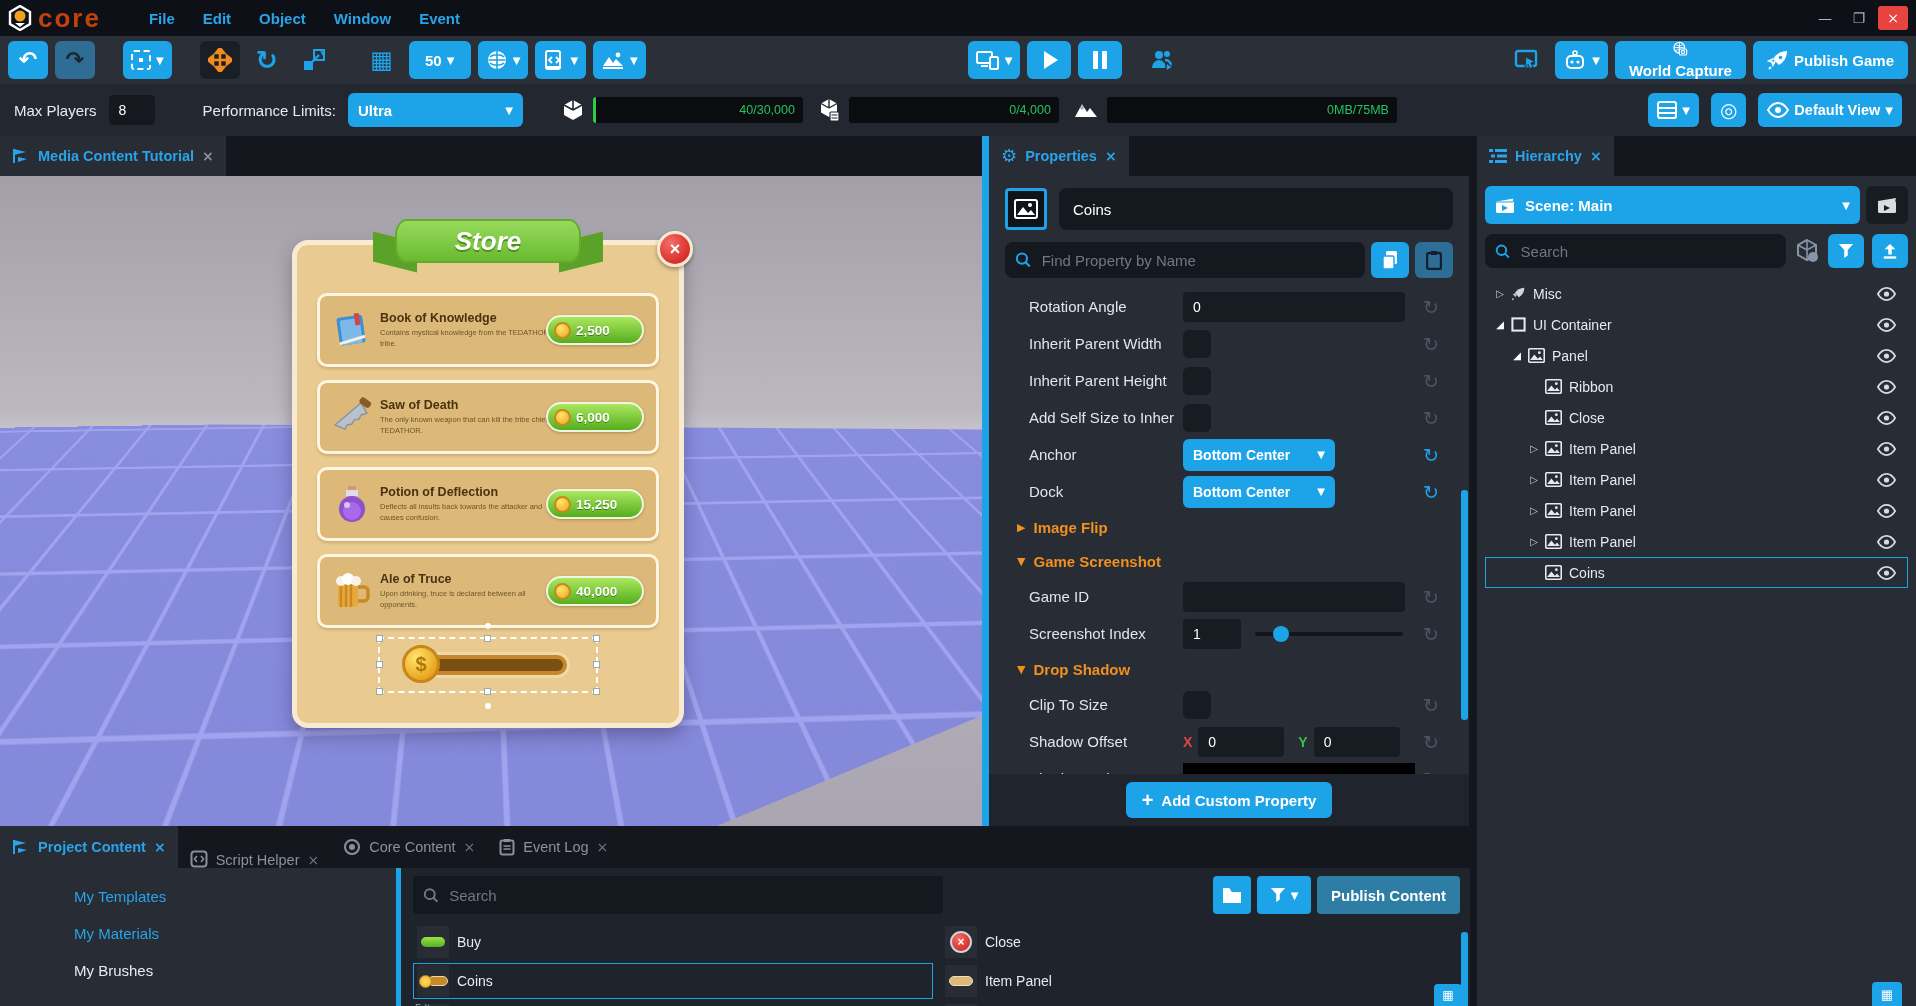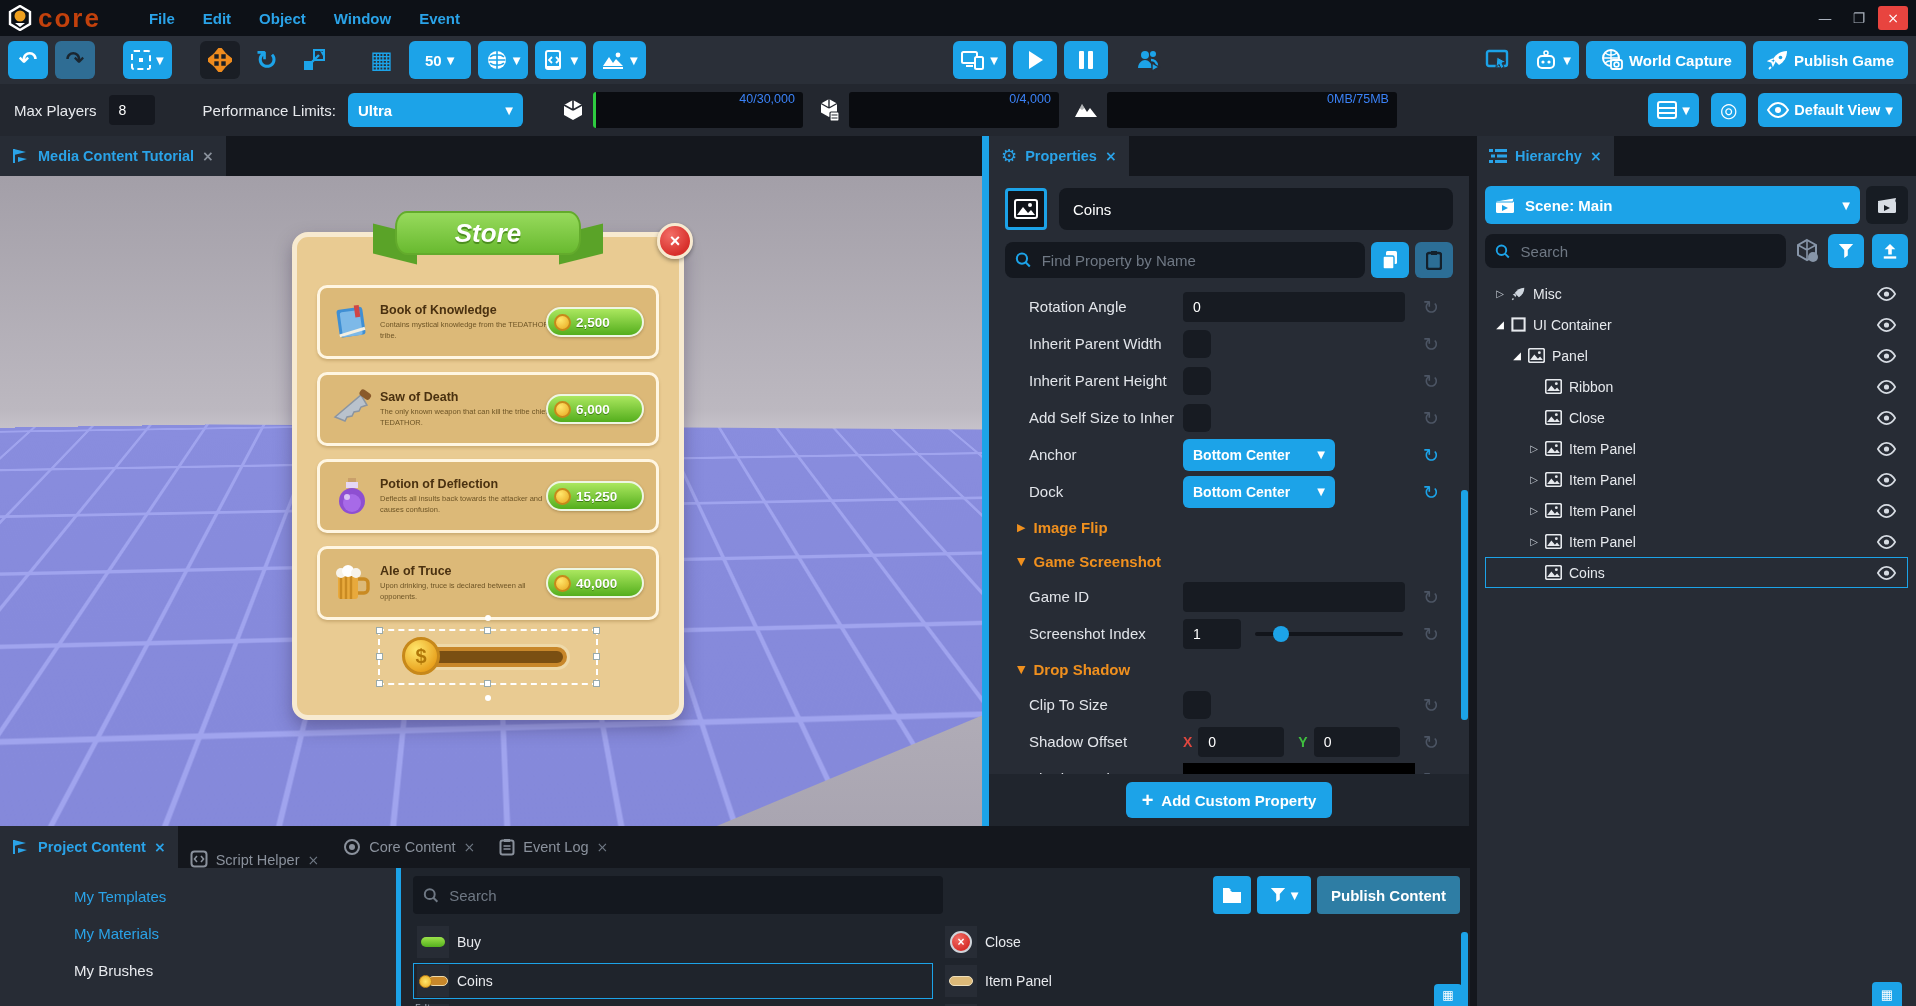--- a/index.html
+++ b/index.html
@@ -35,21 +35,21 @@
   .seltool:after{content:"";position:absolute;left:6px;top:6px;width:4px;height:4px;background:#fff;}
   .playtri{width:0;height:0;border-left:14px solid #fff;border-top:9px solid transparent;border-bottom:9px solid transparent;margin-left:3px;}
   .pausebars{display:flex;gap:4px;}
   .pausebars i{width:5px;height:18px;background:#fff;border-radius:1px;}
 
   
   #settingsbar{left:0;top:84px;width:1916px;height:52px;background:#23272f;display:flex;align-items:center;padding:0 14px;gap:12px;}
   .slabel{font-size:15px;color:#e8eaee;}
   .sinput{width:46px;height:30px;background:#15181f;border-radius:4px;color:#fff;font-size:14px;display:flex;align-items:center;padding-left:10px;}
   .sselect{width:175px;height:34px;background:#1ca3e8;border-radius:6px;display:flex;align-items:center;padding:0 10px;font-weight:bold;font-size:15px;color:#fff;}
-  .statbar{height:36px;background:#0a0c10;border-radius:3px;display:flex;justify-content:flex-end;padding-right:8px;font-size:12.5px;color:#3b82f6;position:relative;overflow:hidden;}
+  .statbar{height:26px;background:#0a0c10;border-radius:3px;display:flex;align-items:center;justify-content:flex-end;padding-right:8px;font-size:12.5px;color:#22c55e;position:relative;overflow:hidden;}
   .statbar .fill{position:absolute;left:0;top:0;bottom:0;background:#2ecc40;}
   .sbtn{height:34px;background:#1ca3e8;border-radius:6px;display:flex;align-items:center;justify-content:center;gap:5px;padding:0 9px;color:#fff;font-weight:bold;font-size:14.5px;}
 
   
   .tabbar{background:#14171d;height:40px;display:flex;align-items:flex-end;}
   .tab{height:40px;display:flex;align-items:center;gap:8px;padding:0 12px;font-size:14.5px;}
   .tab.active{background:#272c35;color:#2aa3e8;font-weight:bold;}
   .tab .x{color:#2aa3e8;font-size:14px;font-family:"DejaVu Sans",sans-serif;}
   .tab.inactive{color:#8a919c;}
   .tab.inactive .x{color:#6f7884;}
@@ -60,21 +60,21 @@
      background:linear-gradient(180deg,#a39fa8 0%,#bcb8c0 36%,#c9c5cd 40%,#b3afb9 75%,#a9a5b1 100%);}
   #floorclip{position:absolute;inset:0;clip-path:polygon(0 38%,100% 39%,100% 83%,73% 100%,0 100%);overflow:hidden;}
   #gridplane{position:absolute;left:-70%;top:37.5%;width:240%;height:320%;transform-origin:50% 0;
      transform:perspective(520px) rotateX(53deg) rotateZ(-1.5deg);
      background-color:#7b7fd8;
      background-image:
        repeating-linear-gradient(0deg,#a0a4ee 0 3px,transparent 3px 56px),
        repeating-linear-gradient(90deg,#a0a4ee 0 3px,transparent 3px 56px),
        linear-gradient(180deg,#898dde 0%,#6e72c6 100%);}
   
-  #store{position:absolute;left:292px;top:56px;width:392px;height:488px;background:#e9cb92;border:5px solid #f7ead0;border-radius:16px;box-shadow:0 8px 18px rgba(40,30,60,.35);}
+  #store{position:absolute;left:292px;top:64px;width:392px;height:488px;background:#e9cb92;border:5px solid #f7ead0;border-radius:16px;box-shadow:0 8px 18px rgba(40,30,60,.35);}
   #ribbon{position:absolute;top:-26px;left:50%;transform:translateX(-50%);width:214px;height:50px;z-index:3;}
   #ribbon .tail{position:absolute;bottom:2px;width:44px;height:30px;background:#5aa328;z-index:0;}
   #ribbon .tail.l{left:-8px;transform:skewY(14deg);}
   #ribbon .tail.r{right:-8px;transform:skewY(-14deg);}
   #ribbon .mid{position:absolute;left:14px;right:14px;top:0;bottom:6px;background:linear-gradient(#97da5c,#69ba30);border-radius:12px/16px;border:2px solid #63ab2c;z-index:1;display:flex;align-items:center;justify-content:center;}
   #ribbon .mid span{font-style:italic;font-weight:bold;font-size:26px;color:#fff;text-shadow:0 2px 0 #4c8f1f;}
   #store-close{position:absolute;top:-14px;right:-14px;width:36px;height:36px;border-radius:50%;background:radial-gradient(circle at 35% 30%,#f26d66,#d8302b 70%);border:3px solid #f7ead0;display:flex;align-items:center;justify-content:center;color:#fff;font-weight:bold;font-size:18px;z-index:4;box-shadow:0 2px 4px rgba(0,0,0,.35);}
   #store-items{position:absolute;left:20px;right:20px;top:48px;}
   .store-item{position:relative;height:74px;margin-bottom:13px;background:#dcb978;border:3px solid #fff6e2;border-radius:10px;display:flex;align-items:center;padding:4px 8px;box-shadow:0 2px 3px rgba(120,80,20,.25);}
   .store-item .iconbox{width:48px;display:flex;align-items:center;justify-content:center;}
@@ -307,21 +307,21 @@
     </div>
     <div class="tbtn">
       <svg width="24" height="22" viewBox="0 0 24 22">
         <circle cx="12" cy="4" r="2" fill="none" stroke="#fff" stroke-width="1.6"></circle>
         <rect x="4" y="7" width="16" height="12" rx="4" fill="none" stroke="#fff" stroke-width="2"></rect>
         <circle cx="9" cy="13" r="1.6" fill="#fff"></circle>
           <circle cx="15" cy="13" r="1.6" fill="#fff"></circle>
       </svg>
         <span class="caret">▼</span>
     </div>
-    <div class="tbtn" style="padding:0 14px;">
+    <div class="tbtn" style="padding:0 14px;flex-direction:column;">
       <svg width="24" height="24" viewBox="0 0 24 24">
         <circle cx="11" cy="10" r="8" fill="none" stroke="#fff" stroke-width="2"></circle>
         <path d="M11 2v16M3.5 10h15M5 5c3.5 3 8.5 3 12 0M5 15c3.5-3 8.5-3 12 0" stroke="#fff" stroke-width="1.4" fill="none"></path>
         <rect x="11" y="12" width="11" height="9" rx="2" fill="#1ca3e8" stroke="#fff" stroke-width="1.8"></rect>
         <circle cx="16.5" cy="16.5" r="2.4" fill="none" stroke="#fff" stroke-width="1.6"></circle>
       </svg>
       <span class="tlabel">World Capture</span>
     </div>
     <div class="tbtn" style="padding:0 14px;">
       <svg width="22" height="22" viewBox="0 0 22 22">

